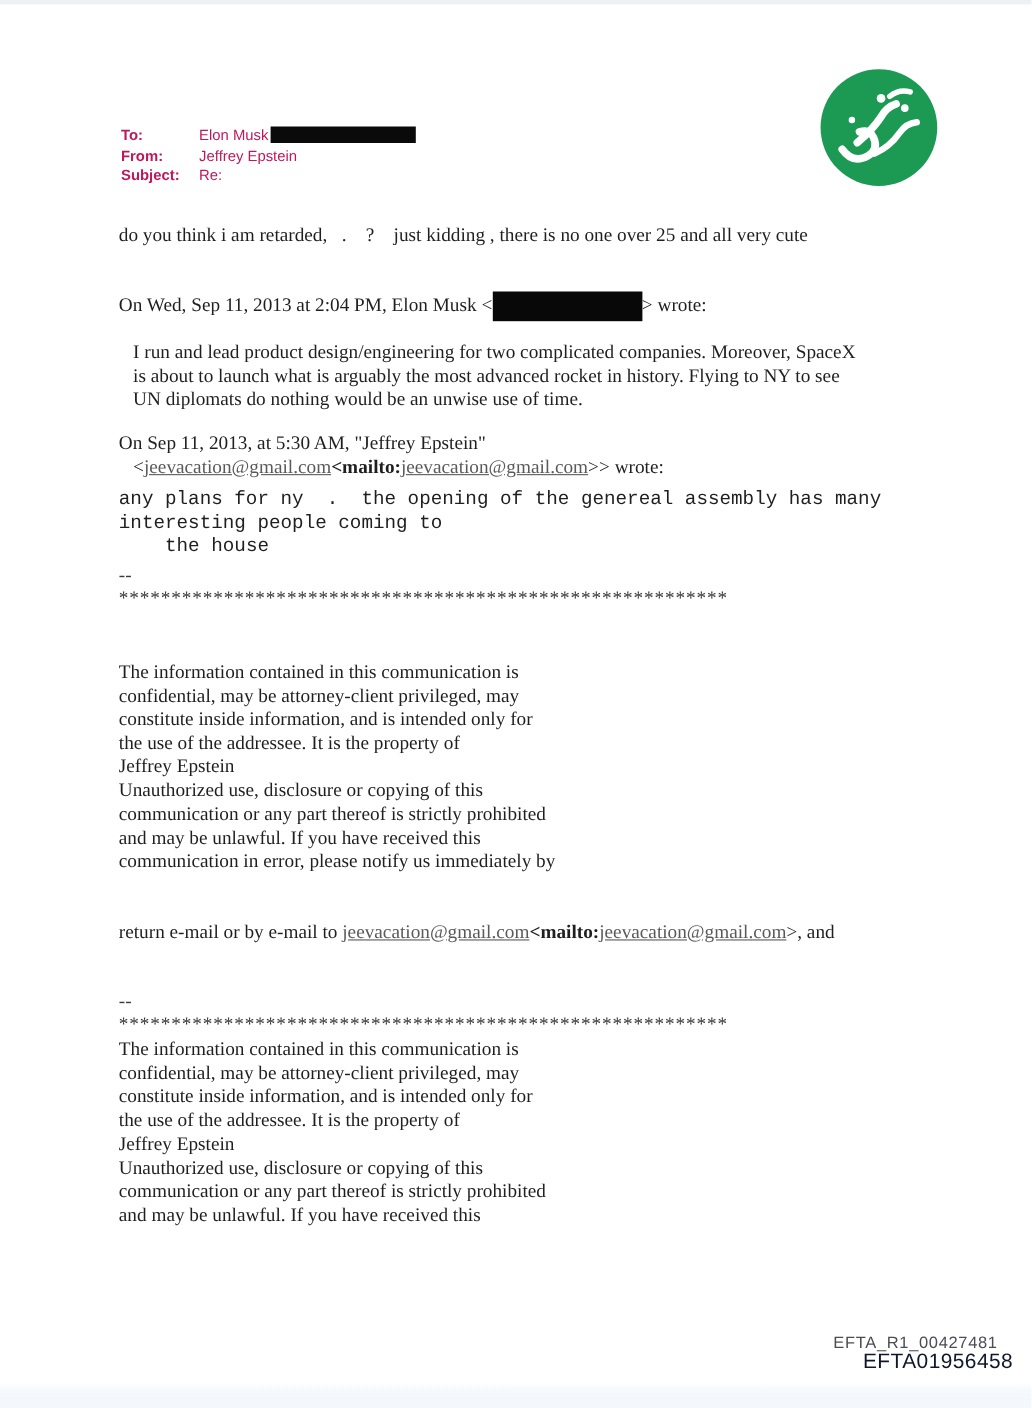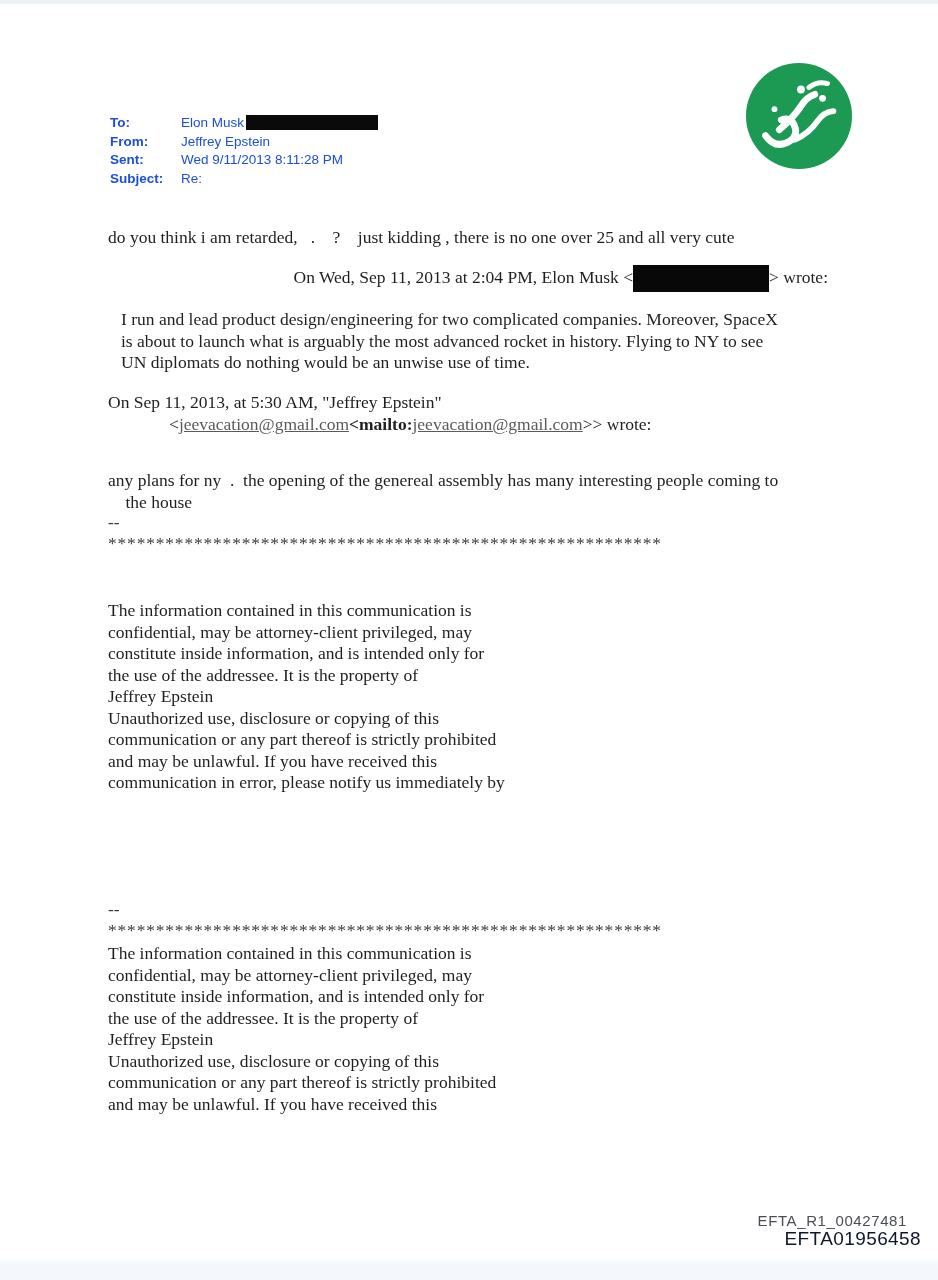--- a/index.html
+++ b/index.html
@@ -30,21 +30,21 @@
 
   
   .logo {
     position: absolute; left: 744px; top: 61px; width: 110px; height: 110px;
   }
 
   
   .hdr {
     position: absolute; left: 110px; top: 114px;
     font-family: "Liberation Sans", sans-serif;
-    font-size: 13.5px; line-height: 18.5px; color: #1d4ed8;
+    font-size: 13.5px; line-height: 18.5px; color: #be185d;
   }
   .hdr-row { display: flex; align-items: center; }
   .hdr-label { width: 71px; font-weight: bold; }
   .hdr-value { white-space: nowrap; }
 
   .redaction-1 {
     display: inline-block; width: 132px; height: 15px;
     background: #0a0a0a; vertical-align: -3px; margin-left: 2px;
   }
   .redaction-2 {
@@ -103,57 +103,54 @@
   <div class="hdr">
     <div class="hdr-row">
       <span class="hdr-label">To:</span>
       <span class="hdr-value"><span>Elon Musk</span><span class="redaction-1"></span></span>
     </div>
     <div class="hdr-row">
       <span class="hdr-label">From:</span>
       <span class="hdr-value">Jeffrey Epstein</span>
     </div>
     <div class="hdr-row">
-      <span class="hdr-label">Sent:</span>
-      <span class="hdr-value">Wed 9/11/2013 8:11:28 PM</span>
-    </div>
-    <div class="hdr-row">
       <span class="hdr-label">Subject:</span>
       <span class="hdr-value">Re:</span>
     </div>
   </div>
 
-  <div class="blk" style="left:108px; top:203px; width:720px;margin-top:24px;">do you think i am retarded,   .    ?    just kidding , there is no one over 25 and all very cute</div>
+  <div class="blk" style="left:108px; top:203px; width:720px;">do you think i am retarded,   .    ?    just kidding , there is no one over 25 and all very cute</div>
 
-  <div class="blk" style="left:108px; top:263px; width:720px; line-height:29px;text-align:right;"><span>On Wed, Sep 11, 2013 at 2:04 PM, Elon Musk &lt;</span><span class="redaction-2"></span><span>&gt; wrote:</span></div>
+  <div class="blk" style="left:108px; top:263px; width:720px; line-height:29px;"><span>On Wed, Sep 11, 2013 at 2:04 PM, Elon Musk &lt;</span><span class="redaction-2"></span><span>&gt; wrote:</span></div>
 
   <div class="blk" style="left:121px; top:309px; width:690px;">I run and lead product design/engineering for two complicated companies. Moreover, SpaceX
 is about to launch what is arguably the most advanced rocket in history. Flying to NY to see
 UN diplomats do nothing would be an unwise use of time.</div>
 
   <div class="blk" style="left:108px; top:392px; width:700px;">On Sep 11, 2013, at 5:30 AM, "Jeffrey Epstein"</div>
 
-  <div class="blk" style="left:121px; top:414px; width:700px;margin-left:48px;"><span>&lt;</span><span class="link">jeevacation@gmail.com</span><span class="b">&lt;</span><span class="b">mailto:</span><span class="link">jeevacation@gmail.com</span><span>&gt;&gt; wrote:</span></div>
+  <div class="blk" style="left:121px; top:414px; width:700px;"><span>&lt;</span><span class="link">jeevacation@gmail.com</span><span class="b">&lt;</span><span class="b">mailto:</span><span class="link">jeevacation@gmail.com</span><span>&gt;&gt; wrote:</span></div>
 
-  <div class="blk" style="left:108px; top:470px; width:730px;">any plans for ny  .  the opening of the genereal assembly has many interesting people coming to
+  <div class="blk" style="left:108px; top:444px; width:730px;font-family:Liberation Mono, monospace;">any plans for ny  .  the opening of the genereal assembly has many interesting people coming to
     the house</div>
 
   <div class="blk dashes" style="left:108px; top:512px;">--</div>
   <div class="blk stars" style="left:108px; top:533px; width:600px; white-space:nowrap;">**********************************************************</div>
 
   <div class="blk" style="left:108px; top:557px; width:730px;">
     <div>The information contained in this communication is
 confidential, may be attorney-client privileged, may
 constitute inside information, and is intended only for
 the use of the addressee. It is the property of
 Jeffrey Epstein
 Unauthorized use, disclosure or copying of this
 communication or any part thereof is strictly prohibited
 and may be unlawful. If you have received this
 communication in error, please notify us immediately by</div>
+    <div><span>return e-mail or by e-mail to </span><span class="link">jeevacation@gmail.com</span><span class="b">&lt;</span><span class="b">mailto:</span><span class="link">jeevacation@gmail.com</span><span>&gt;, and</span></div>
   </div>
 
   <div class="blk dashes" style="left:108px; top:899px;">--</div>
   <div class="blk stars" style="left:108px; top:920px; width:600px; white-space:nowrap;">**********************************************************</div>
   <div class="blk" style="left:108px; top:943px; width:730px;">The information contained in this communication is
 confidential, may be attorney-client privileged, may
 constitute inside information, and is intended only for
 the use of the addressee. It is the property of
 Jeffrey Epstein
 Unauthorized use, disclosure or copying of this

